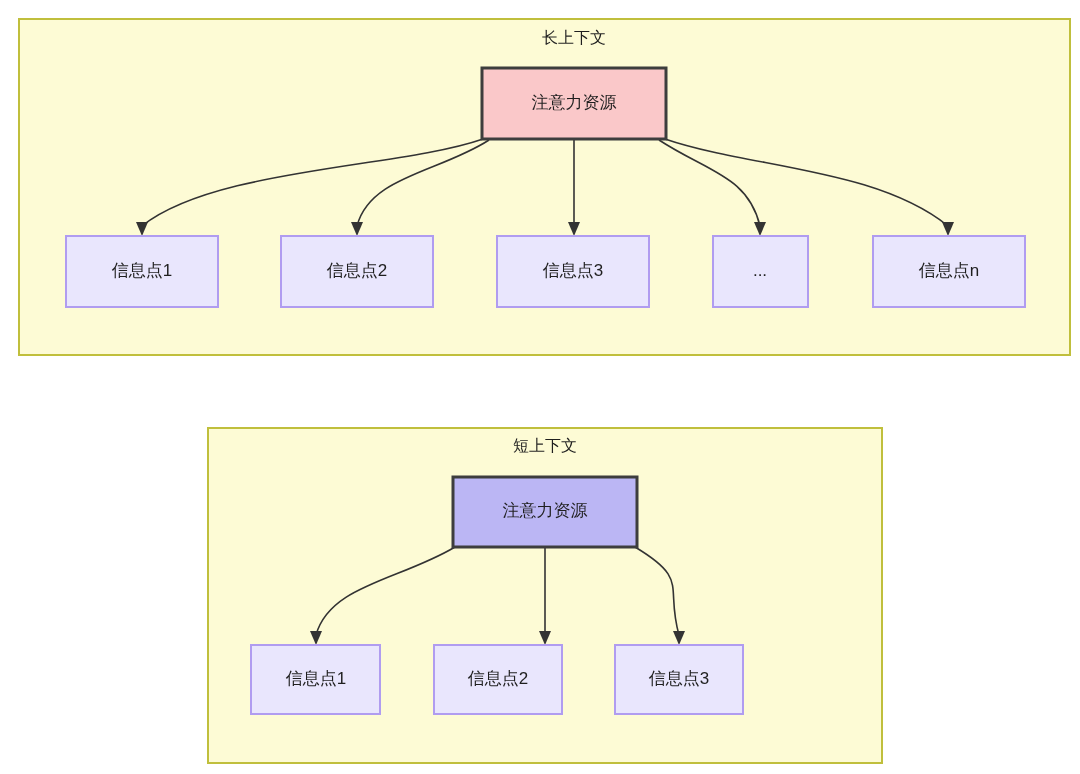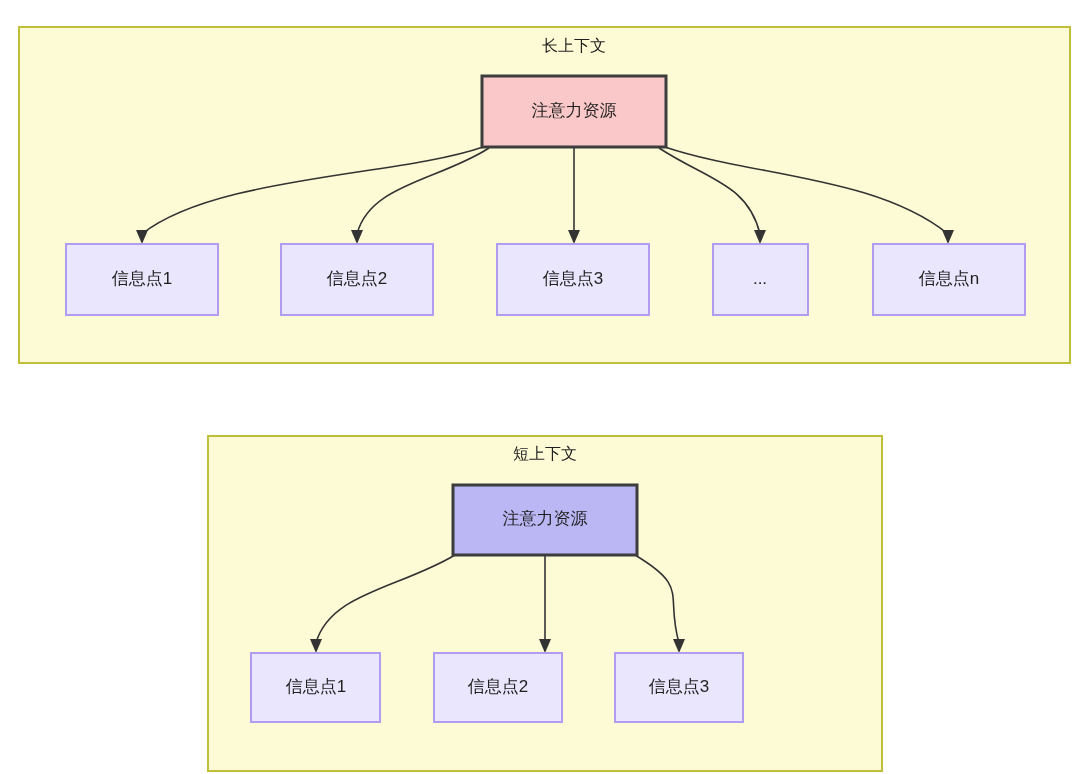--- a/index.html
+++ b/index.html
@@ -10,21 +10,20 @@
   body {
     width: 1080px;
     height: 774px;
     font-family: "Liberation Sans", "DejaVu Sans", sans-serif;
     overflow: hidden;
   }
   #stage {
     position: relative;
     width: 1080px;
     height: 598px;
-    margin-top: 8px;
   }
   svg.diagram {
     position: absolute;
     left: 0;
     top: 0;
     width: 1080px;
     height: 774px;
   }
   .panel-rect {
     fill: #fdfbd5;

